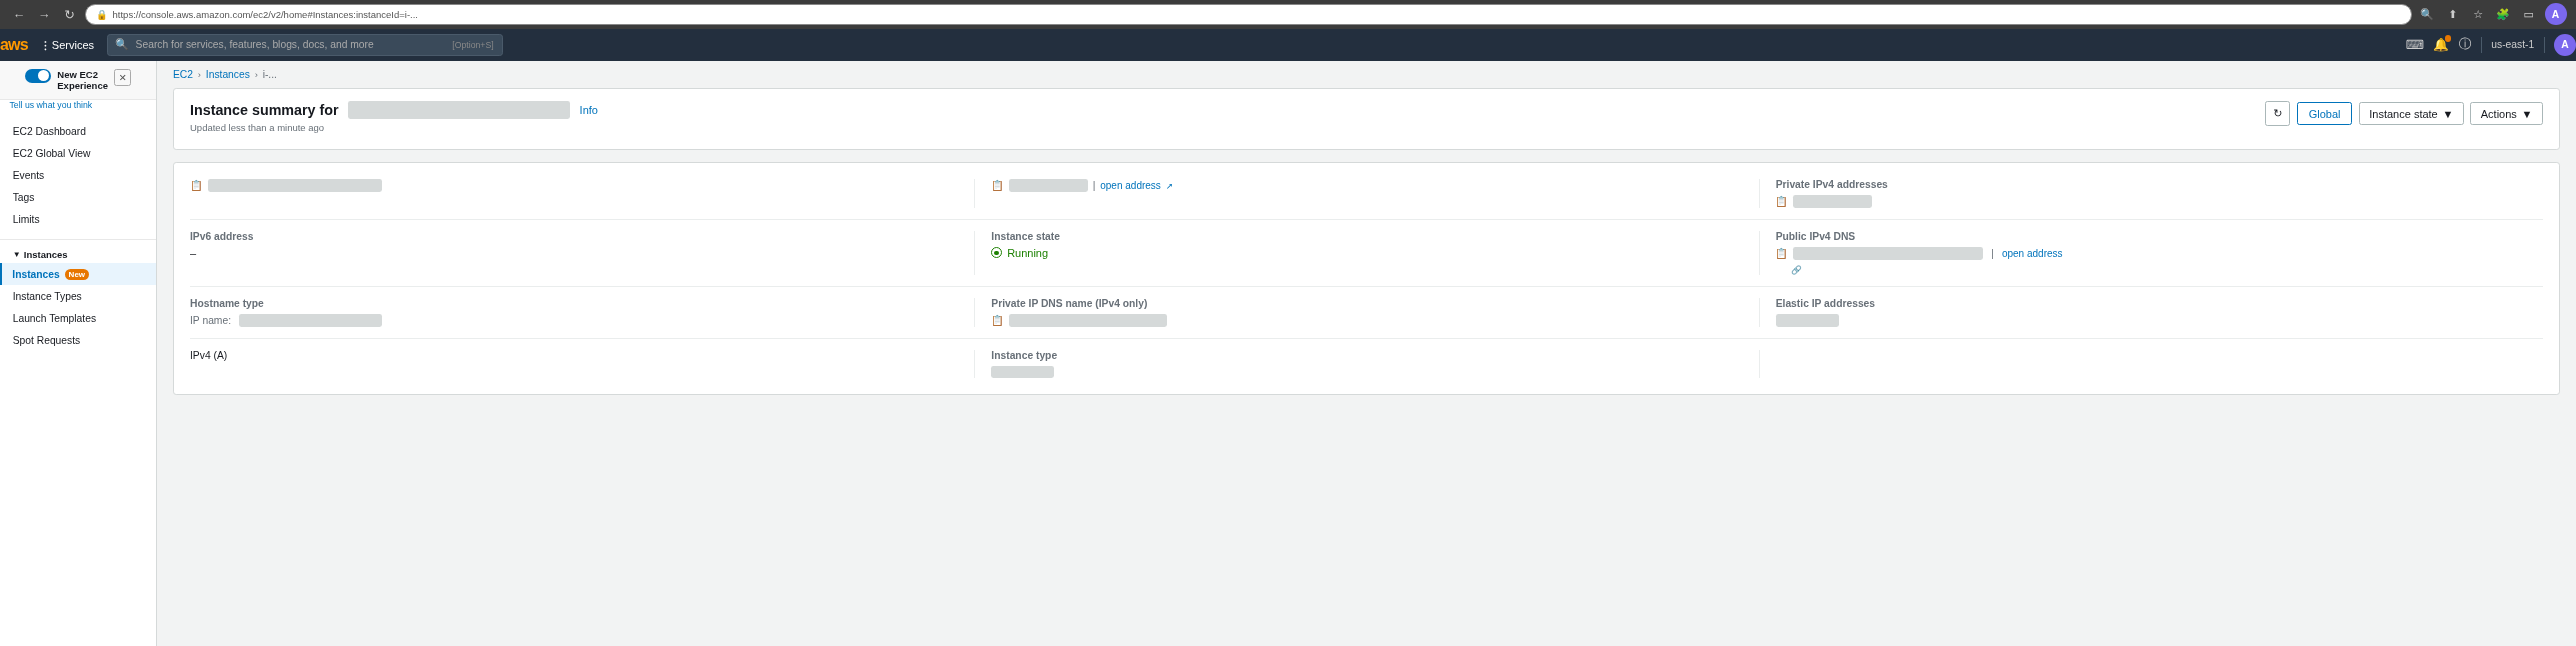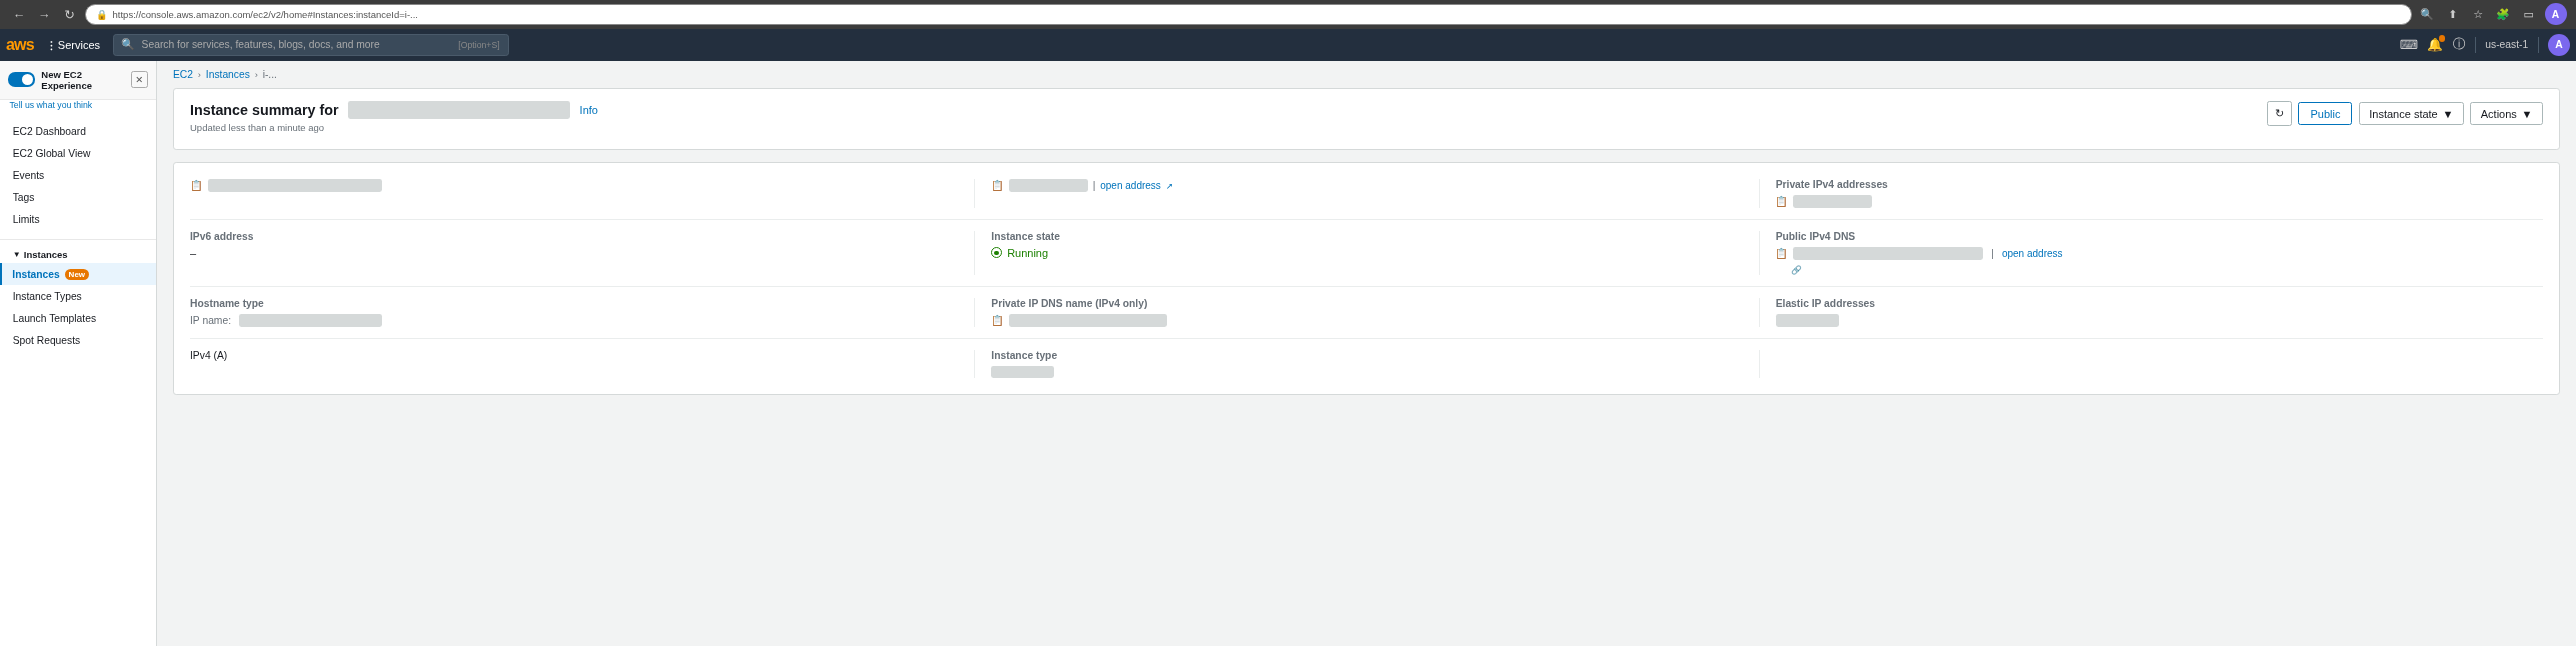--- a/index.html
+++ b/index.html
@@ -36,21 +36,21 @@
     .browser-address-text { flex: 1; overflow: hidden; text-overflow: ellipsis; white-space: nowrap; color: #555; font-size: 9.5px; }
     .browser-icons { display: flex; gap: 6.3px; align-items: center; }
     .browser-icon-btn { width: 19px; height: 19px; background: none; border: none; color: #ccc; cursor: pointer; display: flex; align-items: center; justify-content: center; font-size: 11px; border-radius: 3.2px; }
 
     
     .aws-nav {
       background: #232f3e;
       height: 32px;
       display: flex;
       align-items: center;
-      padding: 0 6px;
+      padding: 0 0;
       gap: 6.3px;
     }
     .aws-logo {
       display: flex; align-items: center; gap: 1.6px;
       margin-right: 3.2px;
     }
     .aws-logo-text {
       color: #ff9900;
       font-weight: bold;
       font-size: 16px;
@@ -94,23 +94,22 @@
     
     .sidebar {
       width: 157px;
       background: #fff;
       border-right: 0.8px solid #d5d9d9;
       overflow-y: auto;
       flex-shrink: 0;
     }
     .sidebar-toggle {
       display: flex;
-      align-items: center;
       gap: 6.3px;
-      padding: 8px 8px;
+      padding: 8px 25px;
       border-bottom: 0.8px solid #e8e8e8;
       background: #f8f8f8;
     }
     .toggle-switch {
       width: 27px; height: 14.3px;
       background: #0073bb; border-radius: 7.1px;
       display: flex; align-items: center; padding: 1.6px;
       cursor: pointer;
     }
     .toggle-knob { width: 11px; height: 11px; background: #fff; border-radius: 50%; margin-left: auto; }
@@ -371,21 +370,21 @@
         <div>
           <div class="instance-title-row">
             <span class="instance-title">Instance summary for</span>
             <span class="detail-value-blurred" style="width:222px; height:17.4px;"></span>
             <a class="info-link">Info</a>
           </div>
           <div class="instance-updated">Updated less than a minute ago</div>
         </div>
         <div class="instance-actions">
           <button class="btn-icon">↻</button>
-          <button class="btn-primary">Public</button>
+          <button class="btn-primary">Global</button>
           <button class="btn-dropdown">
             <span>Instance state</span>
             <span>▼</span>
           </button>
           <button class="btn-dropdown">
             <span>Actions</span>
             <span>▼</span>
           </button>
         </div>
       </div>

